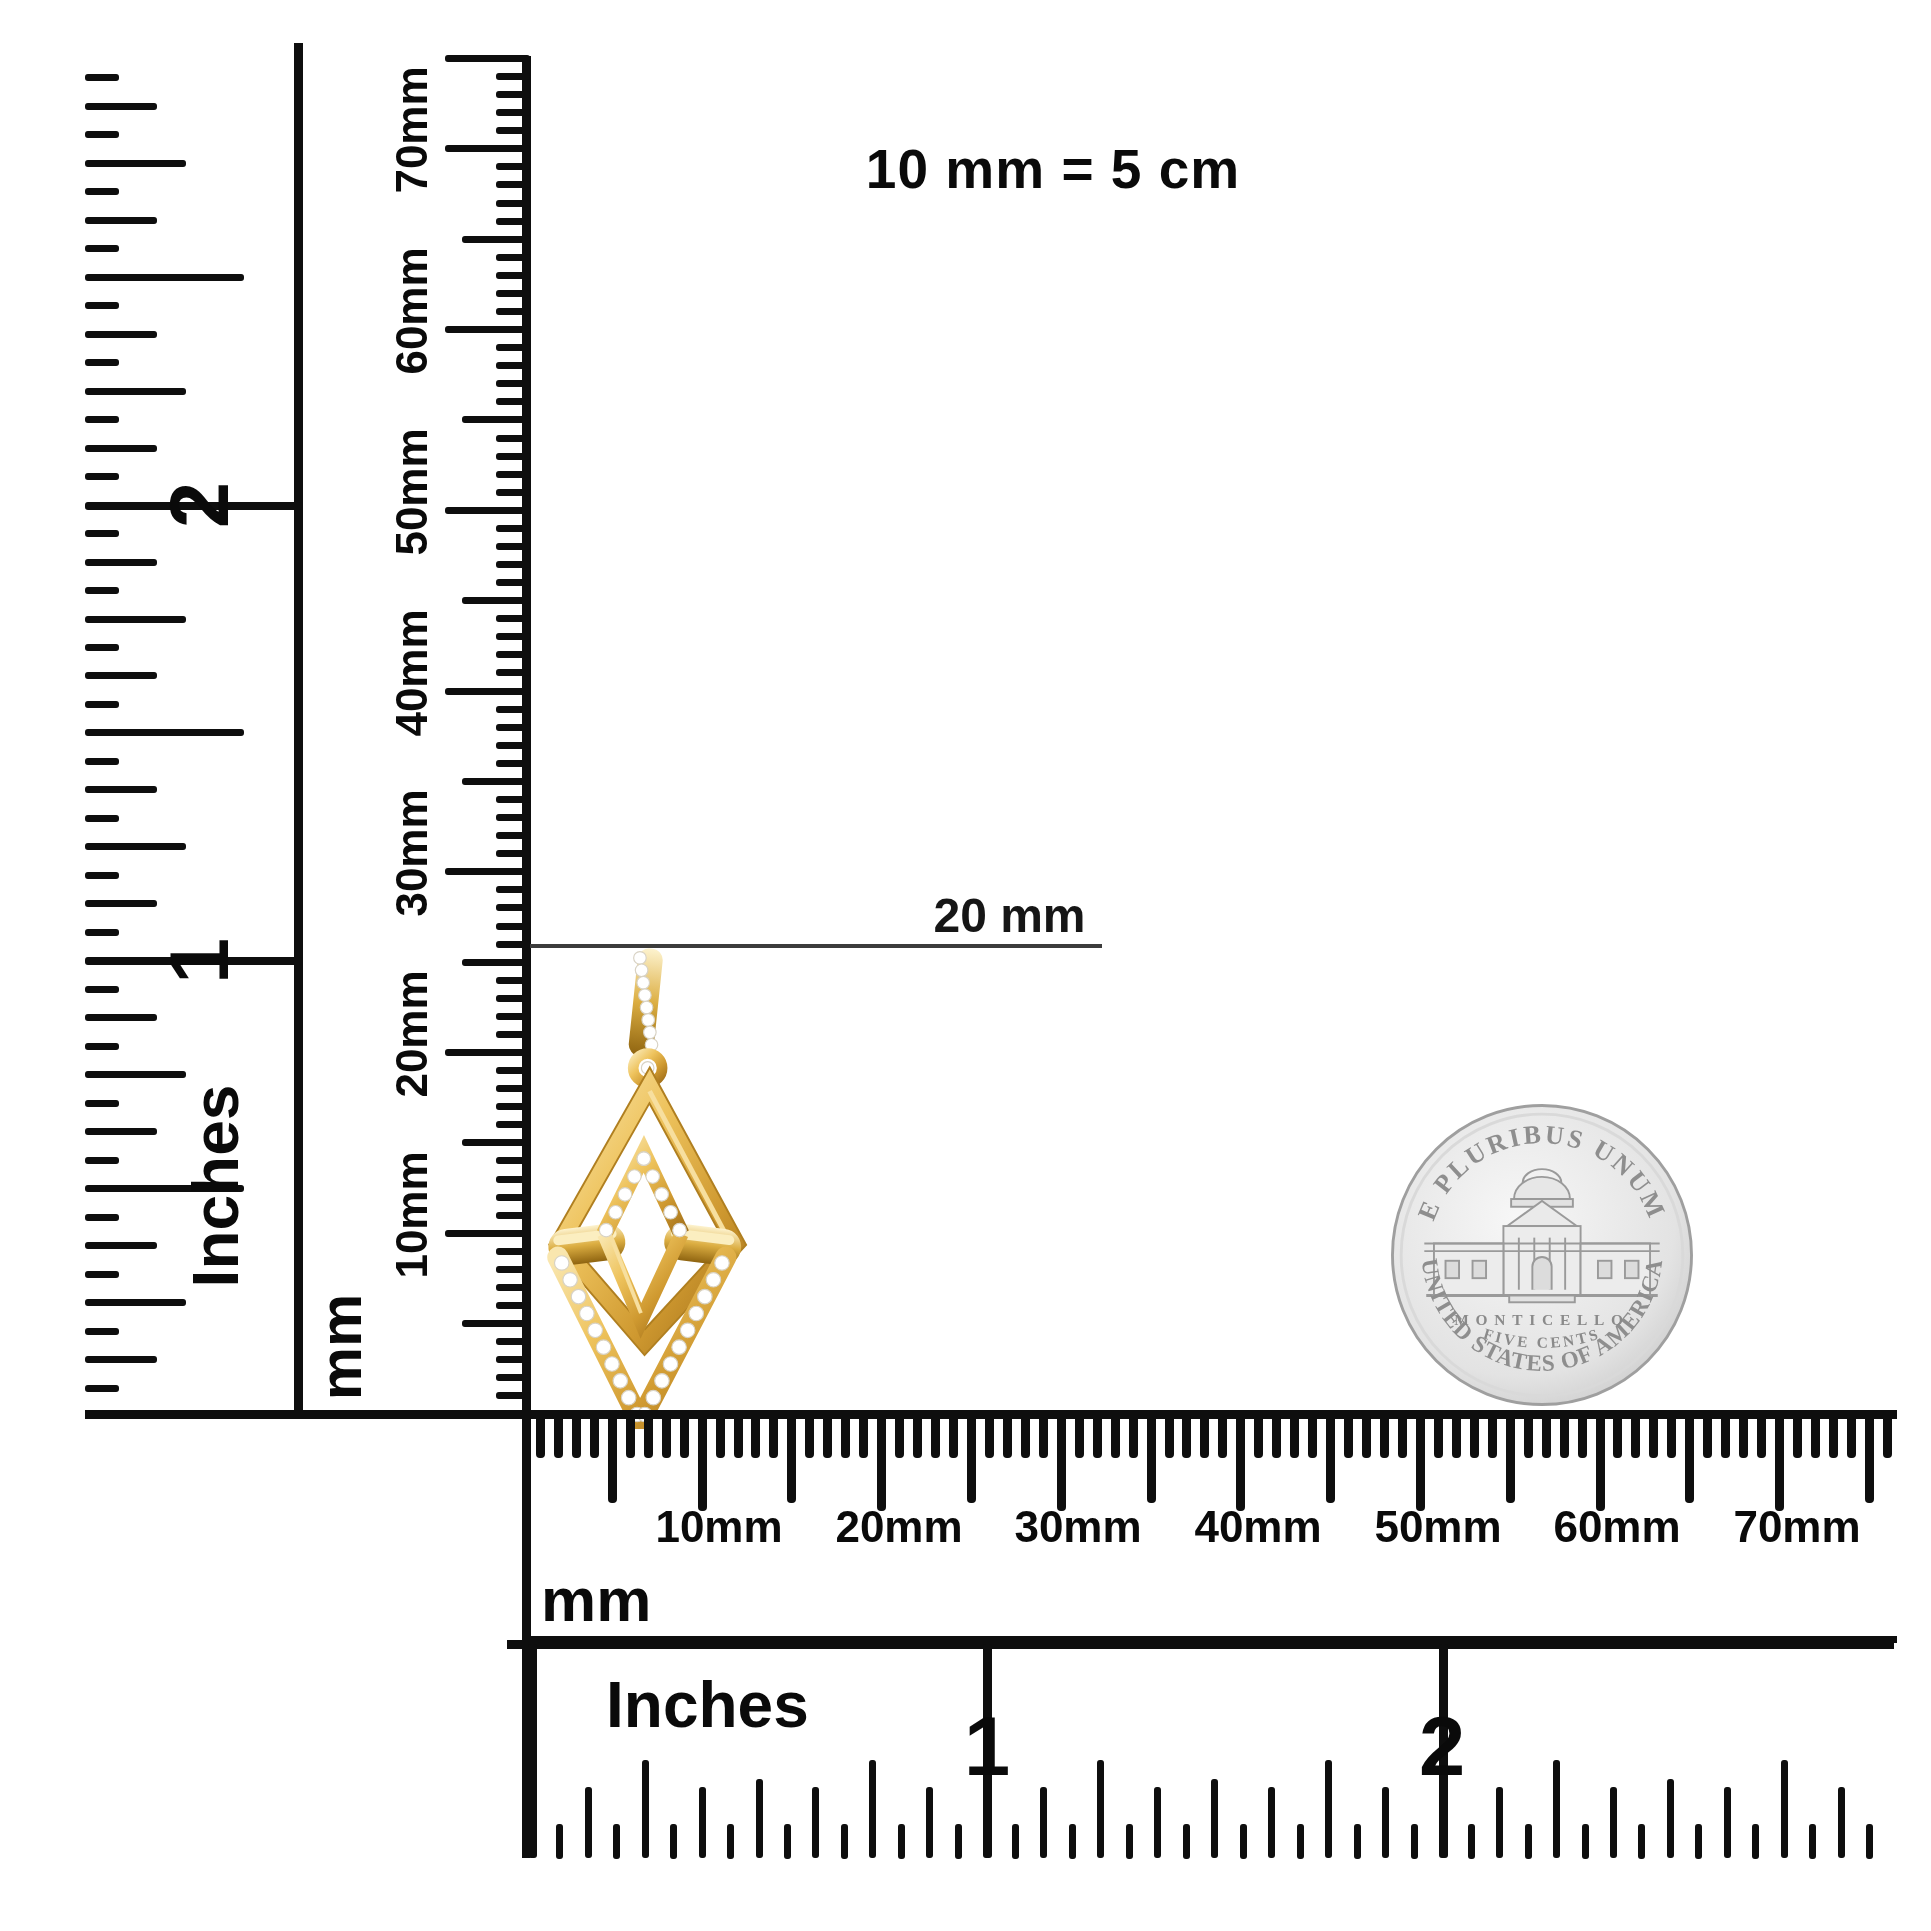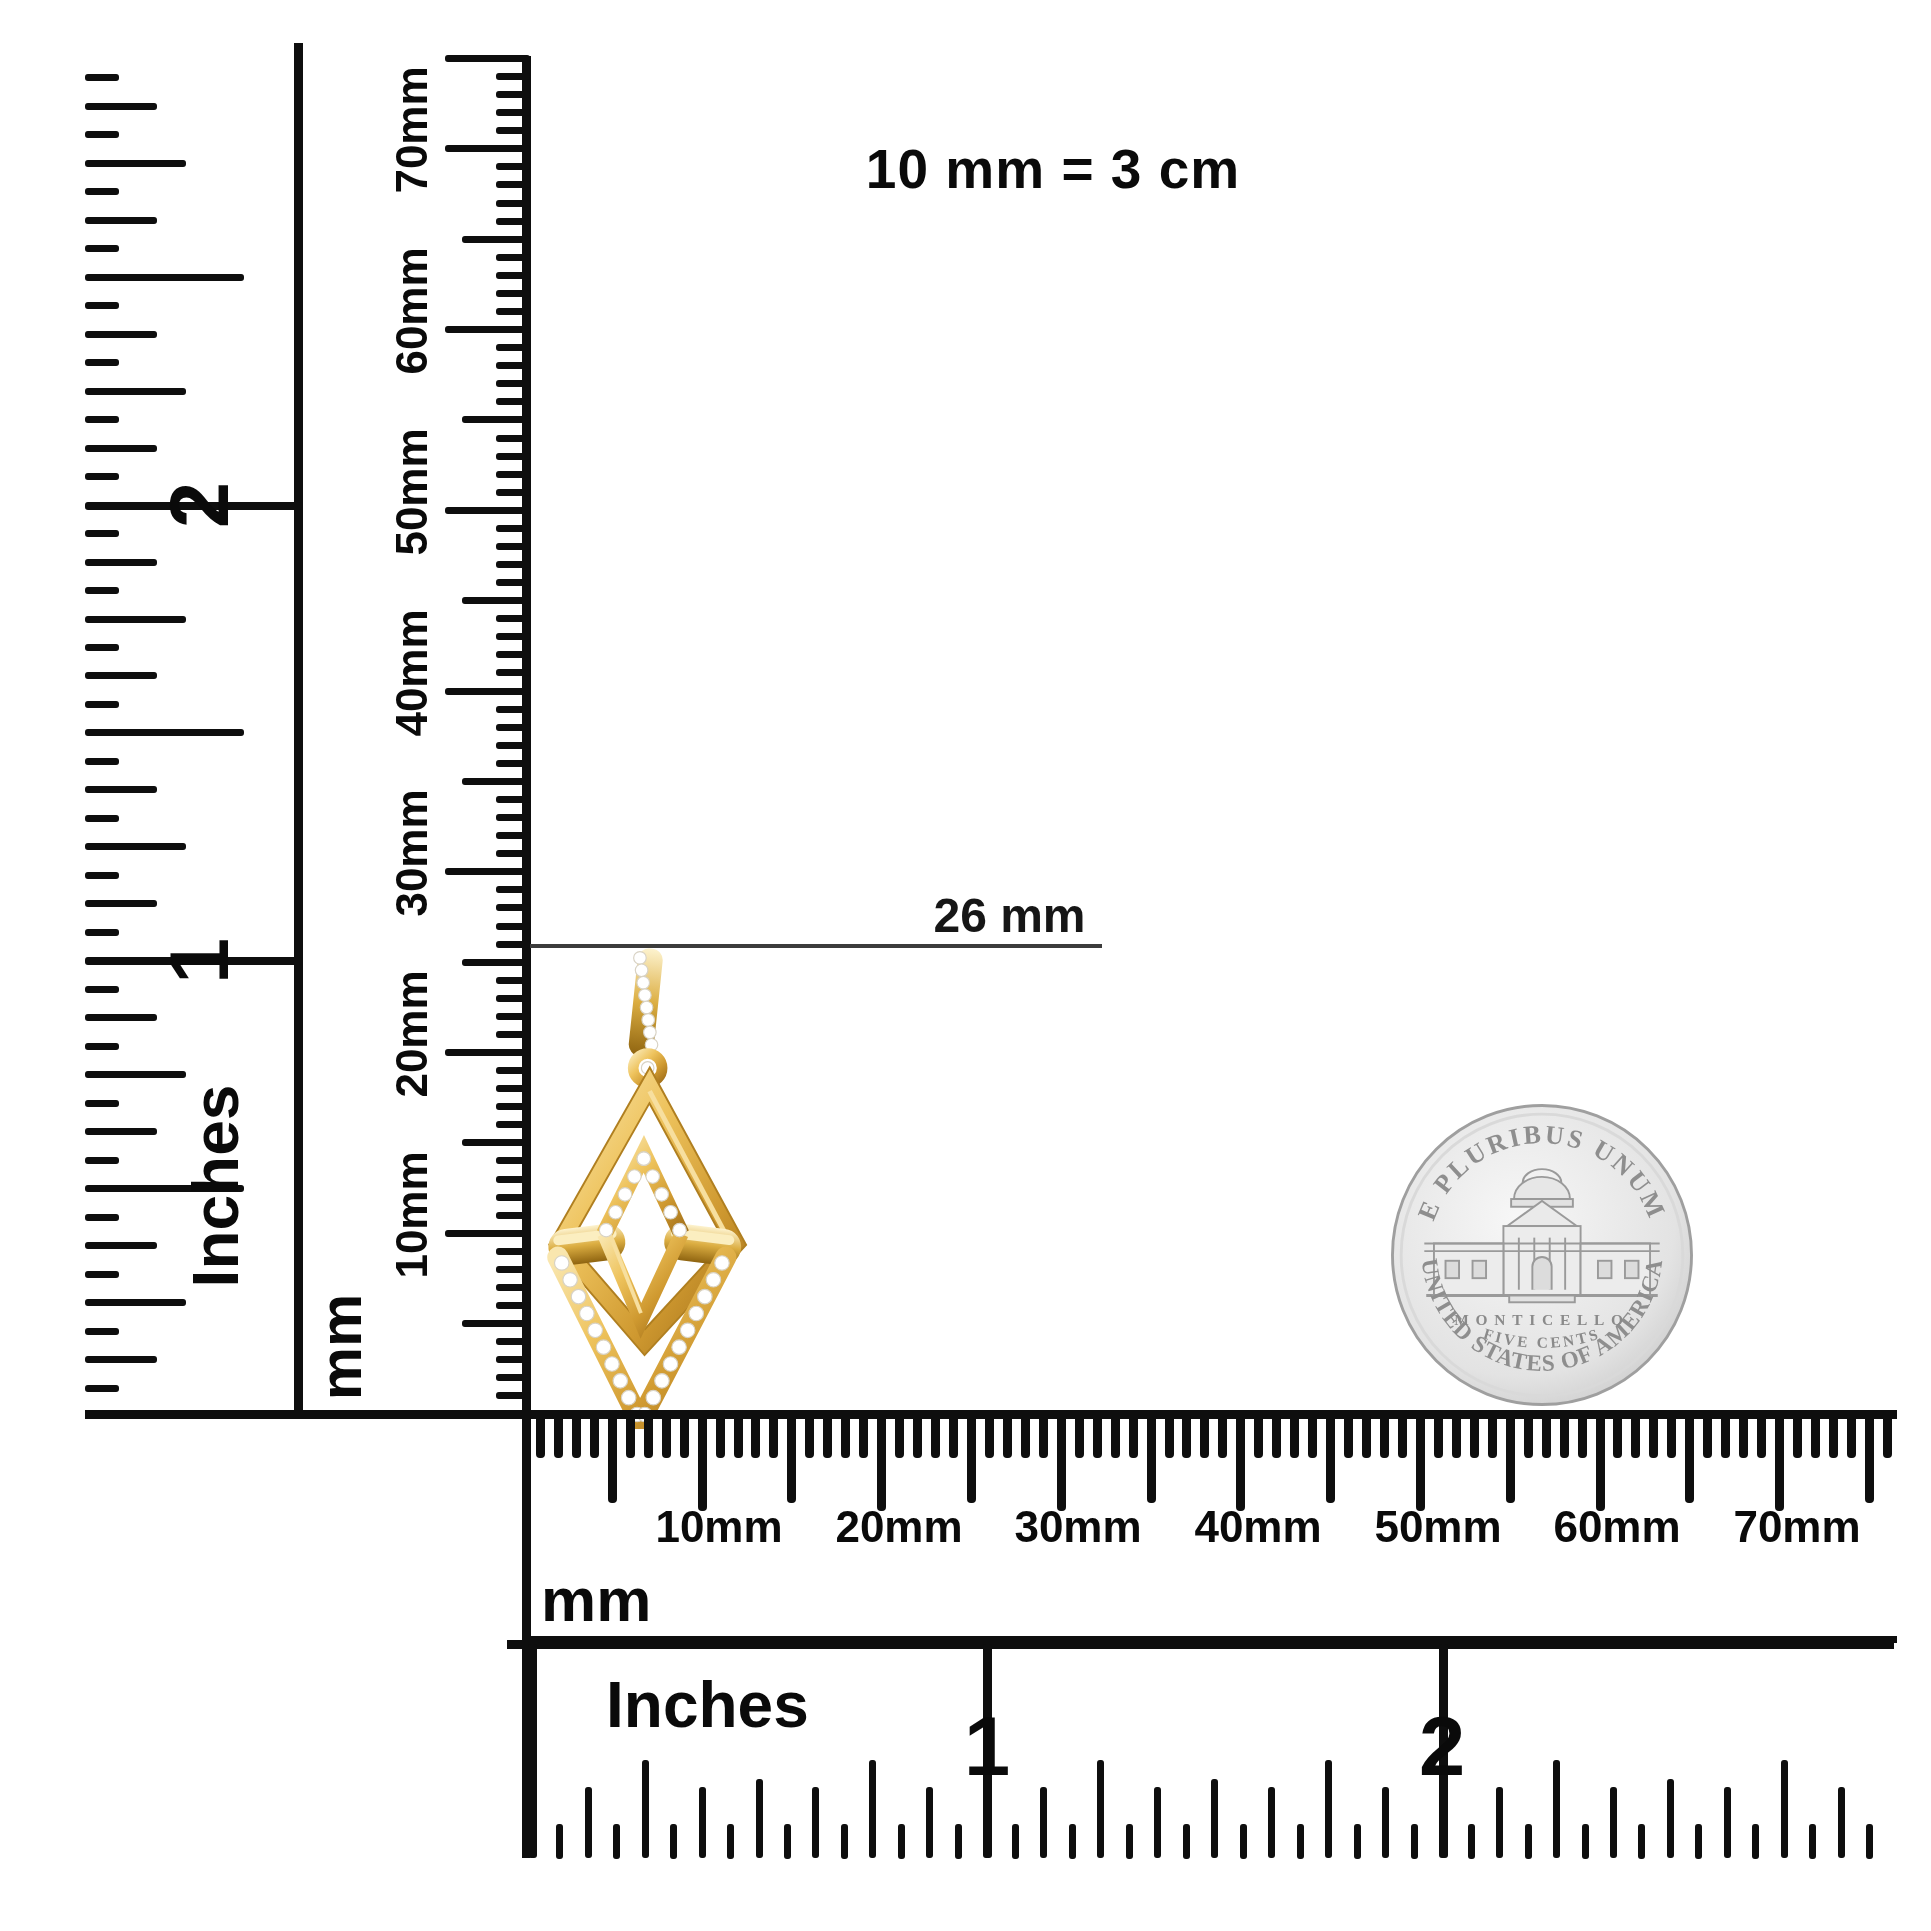--- a/index.html
+++ b/index.html
@@ -24,21 +24,21 @@
   .hmm-unit{position:absolute;left:541px;top:1564px;font-size:62px;font-weight:bold;color:#0a0a0a;}
   .hin-label{position:absolute;left:606px;top:1668px;font-size:64px;font-weight:bold;color:#0a0a0a;}
   .hin-num{position:absolute;transform:translate(-50%,0);font-size:83px;font-weight:bold;color:#0a0a0a;}
   .line{position:absolute;background:#0e0e0e;}
 </style>
 </head>
 <body>
 
 <div id="canvas">
 
-  <div class="eq-note">10 mm = 3 cm</div>
+  <div class="eq-note">10 mm = 5 cm</div>
 
   <div>
     <div class="line" style="left:294px;top:43px;width:8.7px;height:1375px;"></div>
     <div id="vInchTicks">
         <span class="tick" style="left: 85px; top: 74px; width: 34px; height: 6.8px;"></span>
         <span class="tick" style="left: 85px; top: 103px; width: 72px; height: 6.8px;"></span>
         <span class="tick" style="left: 85px; top: 131px; width: 34px; height: 6.8px;"></span>
         <span class="tick" style="left: 85px; top: 160px; width: 101px; height: 6.8px;"></span>
         <span class="tick" style="left: 85px; top: 188px; width: 34px; height: 6.8px;"></span>
         <span class="tick" style="left: 85px; top: 217px; width: 72px; height: 6.8px;"></span>
@@ -175,21 +175,21 @@
         <div class="vmm-label" style="left: 412px; top: 673px;">40mm</div>
         <div class="vmm-label" style="left: 412px; top: 853px;">30mm</div>
         <div class="vmm-label" style="left: 412px; top: 1034px;">20mm</div>
         <div class="vmm-label" style="left: 412px; top: 1215px;">10mm</div>
       </div>
     <div class="vlabel" style="left:340px;top:1347px;font-size:60px;">mm</div>
   </div>
 
   <div>
     <div class="ann-line"></div>
-    <div class="ann-text">26 mm</div>
+    <div class="ann-text">20 mm</div>
   </div>
 
   <svg class="abs" style="left:521px;top:927px;" width="290" height="502" viewBox="0 0 300 520">
     <defs>
       <linearGradient id="gold" x1="0" y1="0" x2="1" y2="1">
         <stop offset="0" stop-color="#f9e6ae"></stop>
           <stop offset="0.35" stop-color="#eec35d"></stop>
         <stop offset="0.7" stop-color="#cf9930"></stop>
           <stop offset="1" stop-color="#a3711a"></stop>
       </linearGradient>

